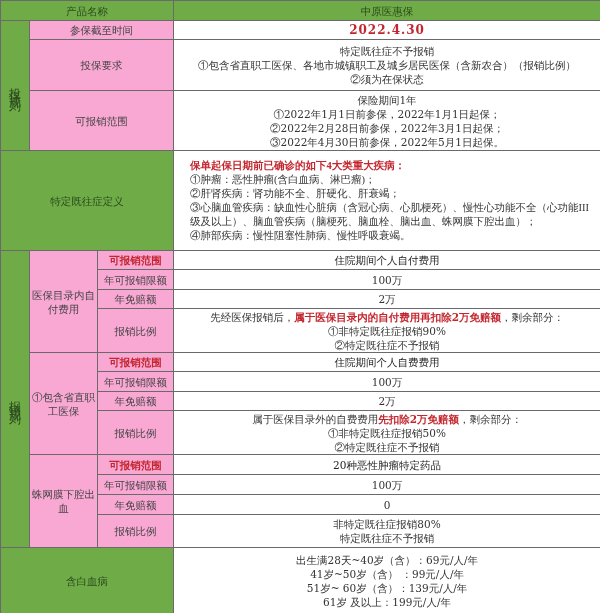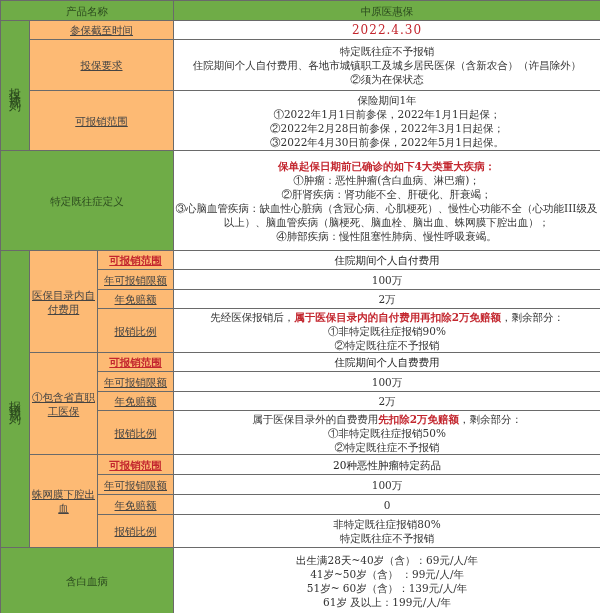--- a/index.html
+++ b/index.html
@@ -1,26 +1,26 @@
 <!DOCTYPE html>
 <html><head>
 <meta charset="utf-8">
 <style>
   html, body { margin: 0; padding: 0; background: #ffffff; }
   body { width: 600px; height: 613px; overflow: hidden; font-family: "DejaVu Serif", "Liberation Serif", serif; color: #333; }
   table { border-collapse: collapse; width: 600px; table-layout: fixed; }
   td { border: 1px solid #6a6a6a; padding: 0 2px; text-align: center; vertical-align: middle; font-size: 10.5px; line-height: 14px; margin-left: 16px; }
   .green { background: #6fac47; color: #2b4a1e; }
-  .light { background: #fdba74; color: #444; text-decoration: underline; }
+  .light { background: #f9a8d4; color: #444; }
   .white { background: #ffffff; color: #333; }
   .red { color: #c3262e; font-weight: bold; }
   .bold { font-weight: normal; color: #222; }
   .vert { writing-mode: vertical-rl; text-orientation: upright; letter-spacing: 4px; font-size: 12px; color: #2b4a1e; }
-  .left { text-align: center; padding-left: 1px; }
-  .date { color: #c3262e; font-weight: normal; font-size: 12px; letter-spacing: 1px; }
+  .left { text-align: left; padding-left: 16px; font-family: Liberation Serif, serif; }
+  .date { color: #c3262e; font-weight: bold; font-size: 12px; letter-spacing: 1px; }
   .line { display: block; }
 </style>
 </head>
 <body>
 
 <table>
   <colgroup>
     <col style="width:29px">
       <col style="width:68px">
       <col style="width:76px">
@@ -35,21 +35,21 @@
 
   <tr style="height:19px">
     <td rowspan="3" class="green vert">投保规则</td>
     <td colspan="2" class="light">参保截至时间</td>
     <td class="white date">2022.4.30</td>
   </tr>
   <tr style="height:51px">
     <td colspan="2" class="light">投保要求</td>
     <td class="white">
       <span class="line">特定既往症不予报销</span>
-      <span class="line">住院期间个人自付费用、各地市城镇职工及城乡居民医保（含新农合）（许昌除外）</span>
+      <span class="line">①包含省直职工医保、各地市城镇职工及城乡居民医保（含新农合）（报销比例）</span>
       <span class="line">②须为在保状态</span>
     </td>
   </tr>
   <tr style="height:60px">
     <td colspan="2" class="light">可报销范围</td>
     <td class="white">
       <span class="line">保险期间1年</span>
       <span class="line">①2022年1月1日前参保，2022年1月1日起保；</span>
       <span class="line">②2022年2月28日前参保，2022年3月1日起保；</span>
       <span class="line">③2022年4月30日前参保，2022年5月1日起保。</span>

